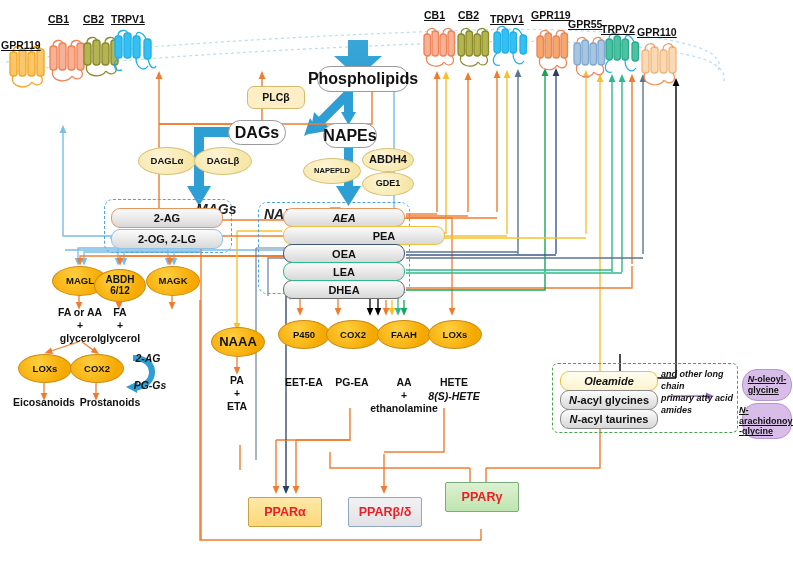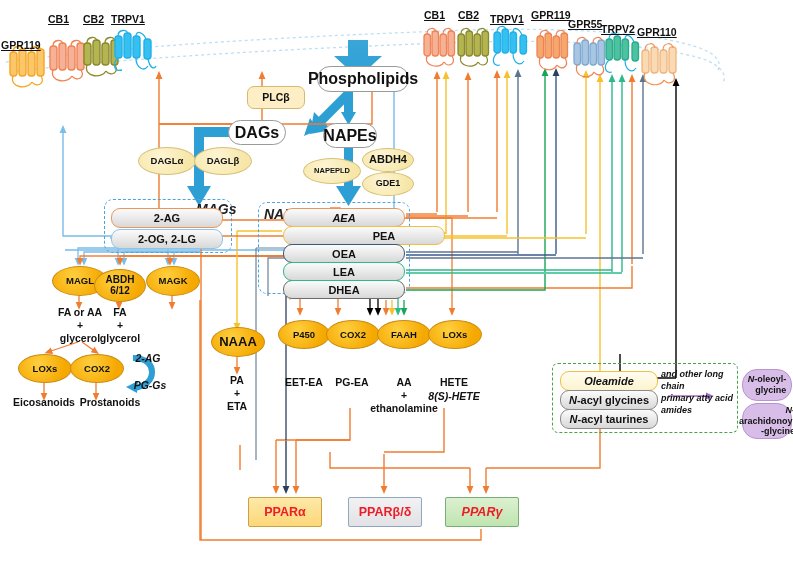--- a/index.html
+++ b/index.html
@@ -39,21 +39,21 @@
   .ell.cream{background:radial-gradient(circle at 38% 32%,#fdf4d4,#f6e7a8 75%);border:1px solid #d8c078;}
   
   .ppar{position:absolute;display:flex;align-items:center;justify-content:center;
         font-weight:bold;font-size:12.5px;color:#ee1c25;border-radius:2px;}
   .ppar.a{background:linear-gradient(#fde9a8,#fdd77a);border:1.4px solid #c8a23c;}
   .ppar.bd{background:linear-gradient(#f2f2f4,#e2e2e6);border:1.4px solid #8fa8c0;}
   .ppar.g{background:linear-gradient(#dcf0d0,#bfe5b0);border:1.4px solid #7aab7a;}
   
   .pbox{position:absolute;display:flex;align-items:center;justify-content:center;
         background:#d7bde8;border:1px solid #b894d0;border-radius:15px;
-        font-size:9px;font-weight:bold;color:#111;text-align:right;line-height:1.2;}
+        font-size:9px;font-weight:bold;color:#111;text-align:left;line-height:1.2;text-decoration:underline;}
   
   .ftxt{position:absolute;font-size:10.5px;font-weight:bold;color:#111;text-align:center;line-height:1.25;white-space:nowrap;}
   .ftxt.ital{font-style:italic;}
   .note{position:absolute;font-size:9px;font-style:italic;font-weight:bold;color:#111;line-height:1.35;}
   .tag{position:absolute;font-size:14px;font-style:italic;font-weight:bold;color:#222;}
   .dashbox{position:absolute;border:1.4px dashed #4fa3dc;border-radius:9px;}
   .dashbox.green{border:1.4px dashed #49a24a;border-radius:6px;}
   .recept{position:absolute;}
 </style>
 </head>
@@ -507,15 +507,15 @@
 
   <div class="pbox" style="left:742px;top:369px;width:48px;height:30px;">
       <span><i>N</i>-oleoyl-<br>glycine</span>
     </div>
   <div class="pbox" style="left:742px;top:403px;width:48px;height:34px;">
       <span><i>N</i>-arachidonoyl<br>-glycine</span>
     </div>
 
   <div class="ppar a" style="left:248px;top:497px;width:72px;height:28px;">PPARα</div>
   <div class="ppar bd" style="left:348px;top:497px;width:72px;height:28px;">PPARβ/δ</div>
-  <div class="ppar g" style="left:445px;top:497px;width:72px;height:28px;font-style:italic;">PPARγ</div>
+  <div class="ppar g" style="left:445px;top:482px;width:72px;height:28px;">PPARγ</div>
 
 </div>
 
 </body></html>

